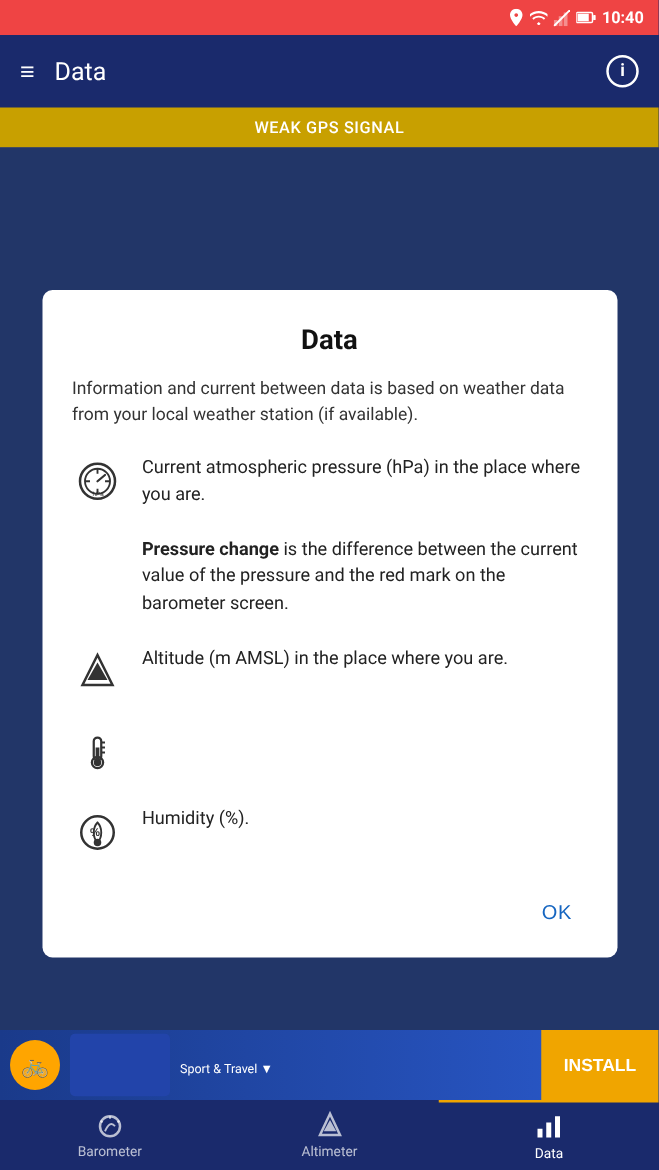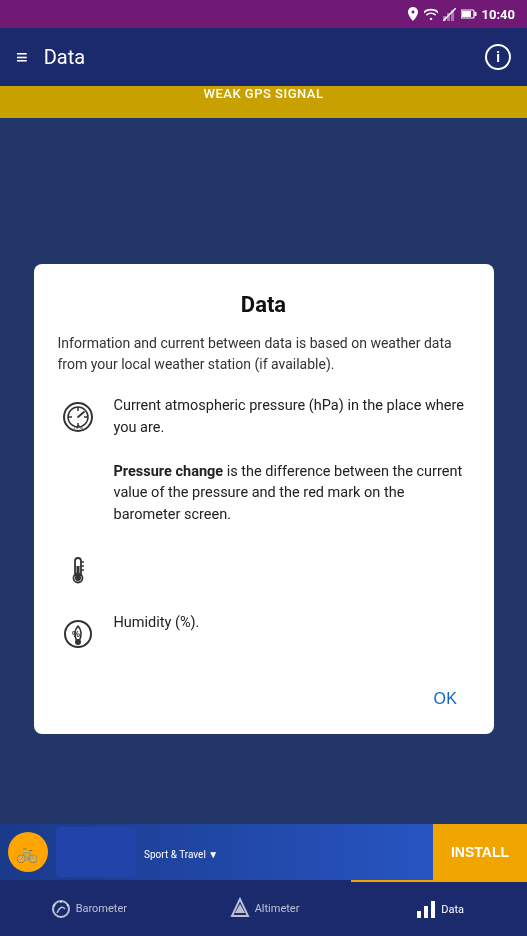--- a/index.html
+++ b/index.html
@@ -10,21 +10,21 @@
       font-family: 'Roboto', Arial, sans-serif;
       background: #1a2a6c;
       position: relative;
       overflow: hidden;
     }
 
     
     .status-bar {
       width: 100%;
       height: 28px;
-      background: #701a75;
+      background: #ef4444;
       display: flex;
       align-items: center;
       justify-content: flex-end;
       padding: 0 12px;
       gap: 6px;
     }
 
     .status-icons {
       display: flex;
       align-items: center;
@@ -73,21 +73,21 @@
       font-size: 14px;
       font-weight: bold;
     }
 
     
     .gps-banner {
       width: 100%;
       height: 32px;
       background: #c8a000;
       display: flex;
-      align-items: flex-start;
+      align-items: center;
       justify-content: center;
     }
 
     .gps-text {
       color: white;
       font-size: 13px;
       font-weight: 500;
       letter-spacing: 0.5px;
     }
 
@@ -194,21 +194,21 @@
       width: 100%;
       height: 56px;
       background: #1a2a6c;
       display: flex;
       align-items: center;
     }
 
     .nav-item {
       flex: 1;
       display: flex;
-      flex-direction: row;
+      flex-direction: column;
       align-items: center;
       justify-content: center;
       gap: 3px;
       height: 100%;
     }
 
     .nav-item.active {
       border-top: 2px solid #f0a500;
     }
 
@@ -347,20 +347,29 @@
           <line x1="18" y1="18" x2="24" y2="13" stroke="#333" stroke-width="1.8" stroke-linecap="round"></line>
           <text x="14" y="30" font-size="5" fill="#333" font-family="Arial">hPa</text>
         </svg>
       </div>
       <div class="data-text">
         Current atmospheric pressure (hPa) in the place where you are.<br><br>
         <b>Pressure change</b><span> is the difference between the current value of the pressure and the red mark on the barometer screen.</span>
       </div>
     </div>
 
+    <div class="data-row">
+      <div class="data-icon">
+        <svg viewBox="0 0 36 36" fill="none" xmlns="http://www.w3.org/2000/svg">
+          <polygon points="18,4 6,28 30,28" stroke="#333" stroke-width="2" fill="none"></polygon>
+          <polygon points="18,10 10,24 26,24" fill="#333"></polygon>
+        </svg>
+      </div>
+      <div class="data-text">Altitude (m AMSL) in the place where you are.</div>
+    </div>
 
     <div class="data-row">
       <div class="data-icon">
         <svg viewBox="0 0 36 36" fill="none" xmlns="http://www.w3.org/2000/svg">
           <rect x="15" y="6" width="6" height="18" rx="3" stroke="#333" stroke-width="1.8" fill="none"></rect>
           <circle cx="18" cy="26" r="4.5" stroke="#333" stroke-width="1.8" fill="none"></circle>
           <rect x="16.5" y="14" width="3" height="14" fill="#333"></rect>
           <circle cx="18" cy="26" r="3" fill="#333"></circle>
           <line x1="21" y1="10" x2="24" y2="10" stroke="#333" stroke-width="1.5"></line>
           <line x1="21" y1="14" x2="24" y2="14" stroke="#333" stroke-width="1.5"></line>

